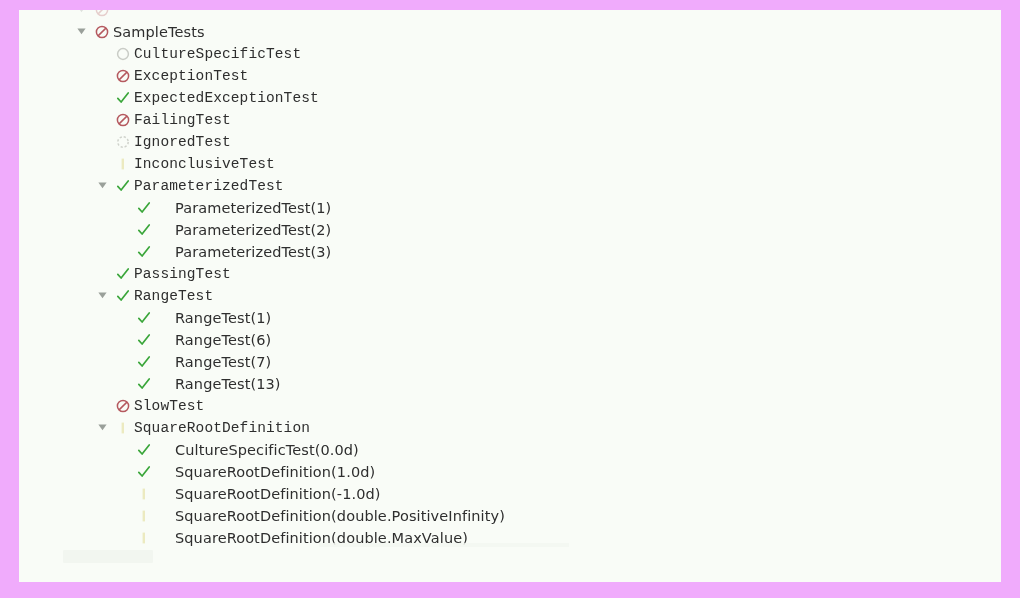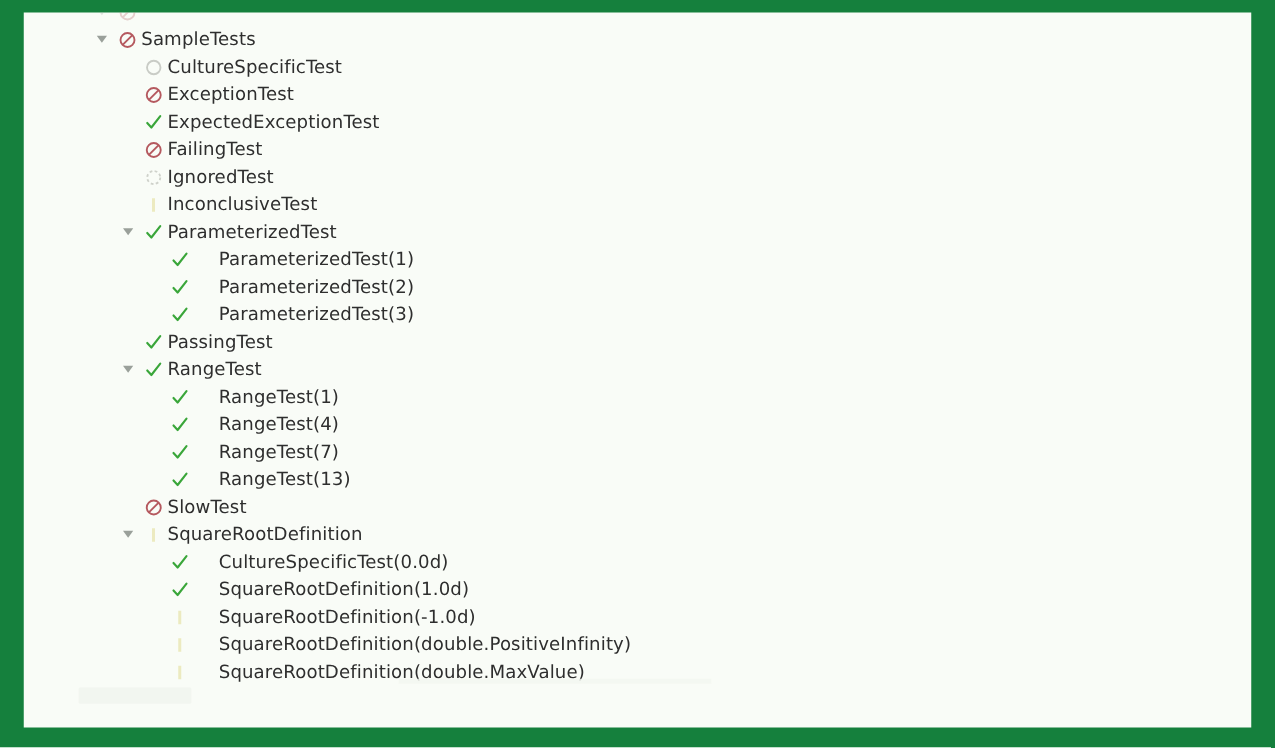--- a/index.html
+++ b/index.html
@@ -6,21 +6,21 @@
   html, body {
     margin: 0;
     padding: 0;
     background: #ffffff;
   }
   #screen {
     position: relative;
     width: 1020px;
     height: 598px;
     box-sizing: border-box;
-    background: #15803d;
+    background: #f0abfc;
     overflow: hidden;
     font-family: "DejaVu Sans", "Liberation Sans", sans-serif;
   }
   #frame {
     position: absolute;
     left: 19px;
     top: 10px;
     width: 982px;
     height: 572px;
     box-sizing: border-box;
@@ -70,21 +70,21 @@
     color: #2e2e2e;
     letter-spacing: 0.1px;
   }
   
   .lv1 .twisty { left: 54px; }
   .lv1 .ico    { left: 74px; }
   .lv1 .lbl    { left: 94px; }
 
   .lv2 .twisty { left: 75px; }
   .lv2 .ico    { left: 95px; }
-  .lv2 .lbl    { left: 115px; }
+  .lv2 .lbl    { left: 115px; font-family: Liberation Mono, monospace; }
 
   .lv3 .twisty { left: 96px; }
   .lv3 .ico    { left: 116px; }
   .lv3 .lbl    { left: 136px; margin-left: 20px; }
 
   
   .row.clipped { opacity: 0.28; }
 
   
   #watermark {
@@ -268,21 +268,21 @@
           </span>
           <span class="lbl">RangeTest(1)</span>
         </div>
         <div class="row lv3">
           <span class="twisty"></span>
           <span class="ico">
             <svg width="14" height="14" viewBox="0 0 14 14" xmlns="http://www.w3.org/2000/svg">
               <path d="M1.8 7.4 L5.1 11.0 L12.2 1.9" fill="none" stroke="#3aa63a" stroke-width="1.7" stroke-linecap="round" stroke-linejoin="round"></path>
             </svg>
           </span>
-          <span class="lbl">RangeTest(4)</span>
+          <span class="lbl">RangeTest(6)</span>
         </div>
         <div class="row lv3">
           <span class="twisty"></span>
           <span class="ico">
             <svg width="14" height="14" viewBox="0 0 14 14" xmlns="http://www.w3.org/2000/svg">
               <path d="M1.8 7.4 L5.1 11.0 L12.2 1.9" fill="none" stroke="#3aa63a" stroke-width="1.7" stroke-linecap="round" stroke-linejoin="round"></path>
             </svg>
           </span>
           <span class="lbl">RangeTest(7)</span>
         </div>

